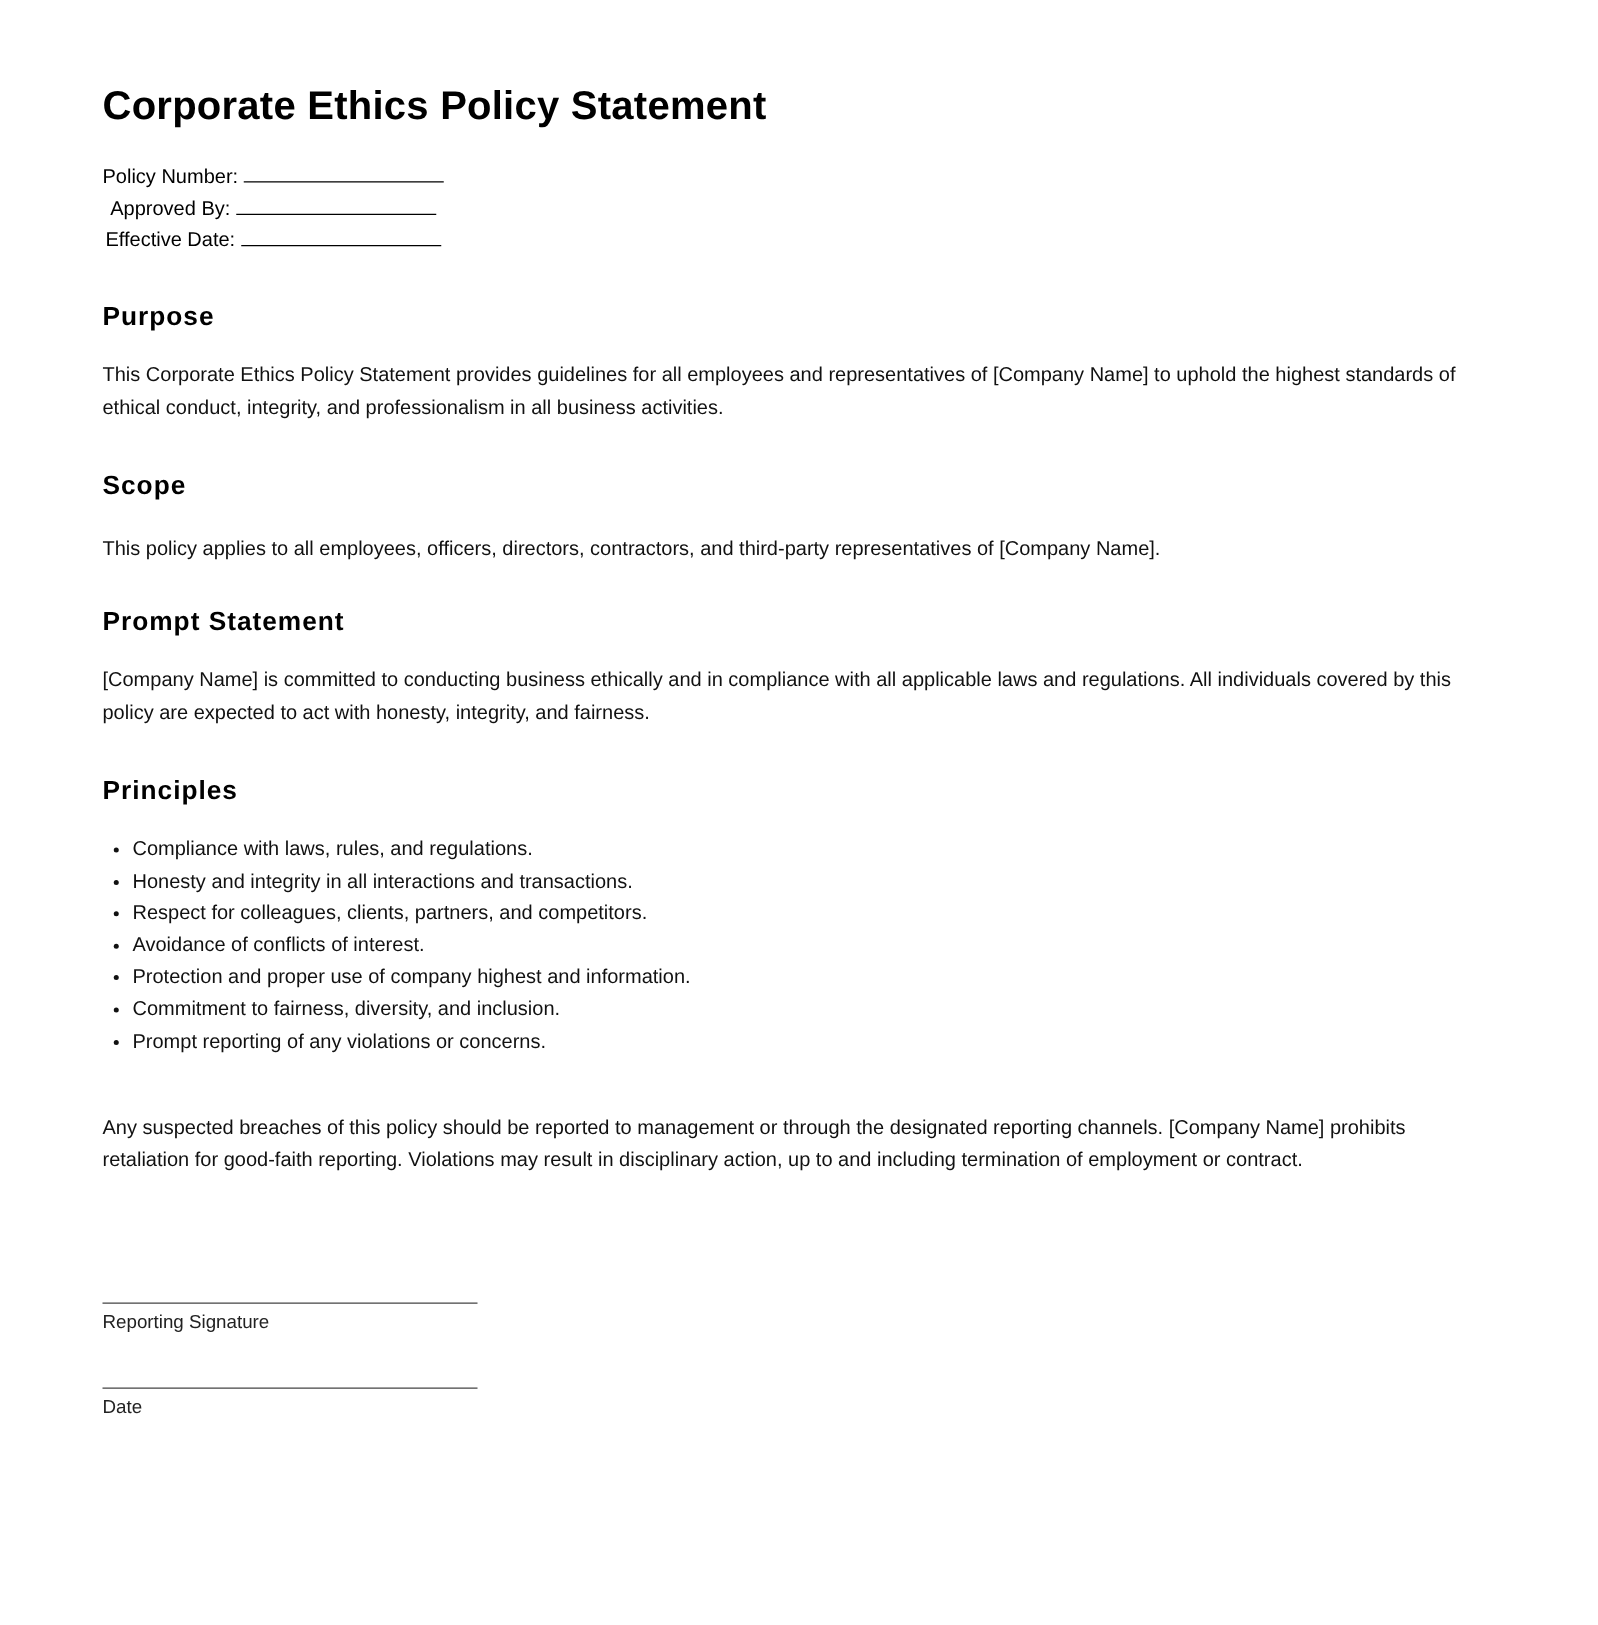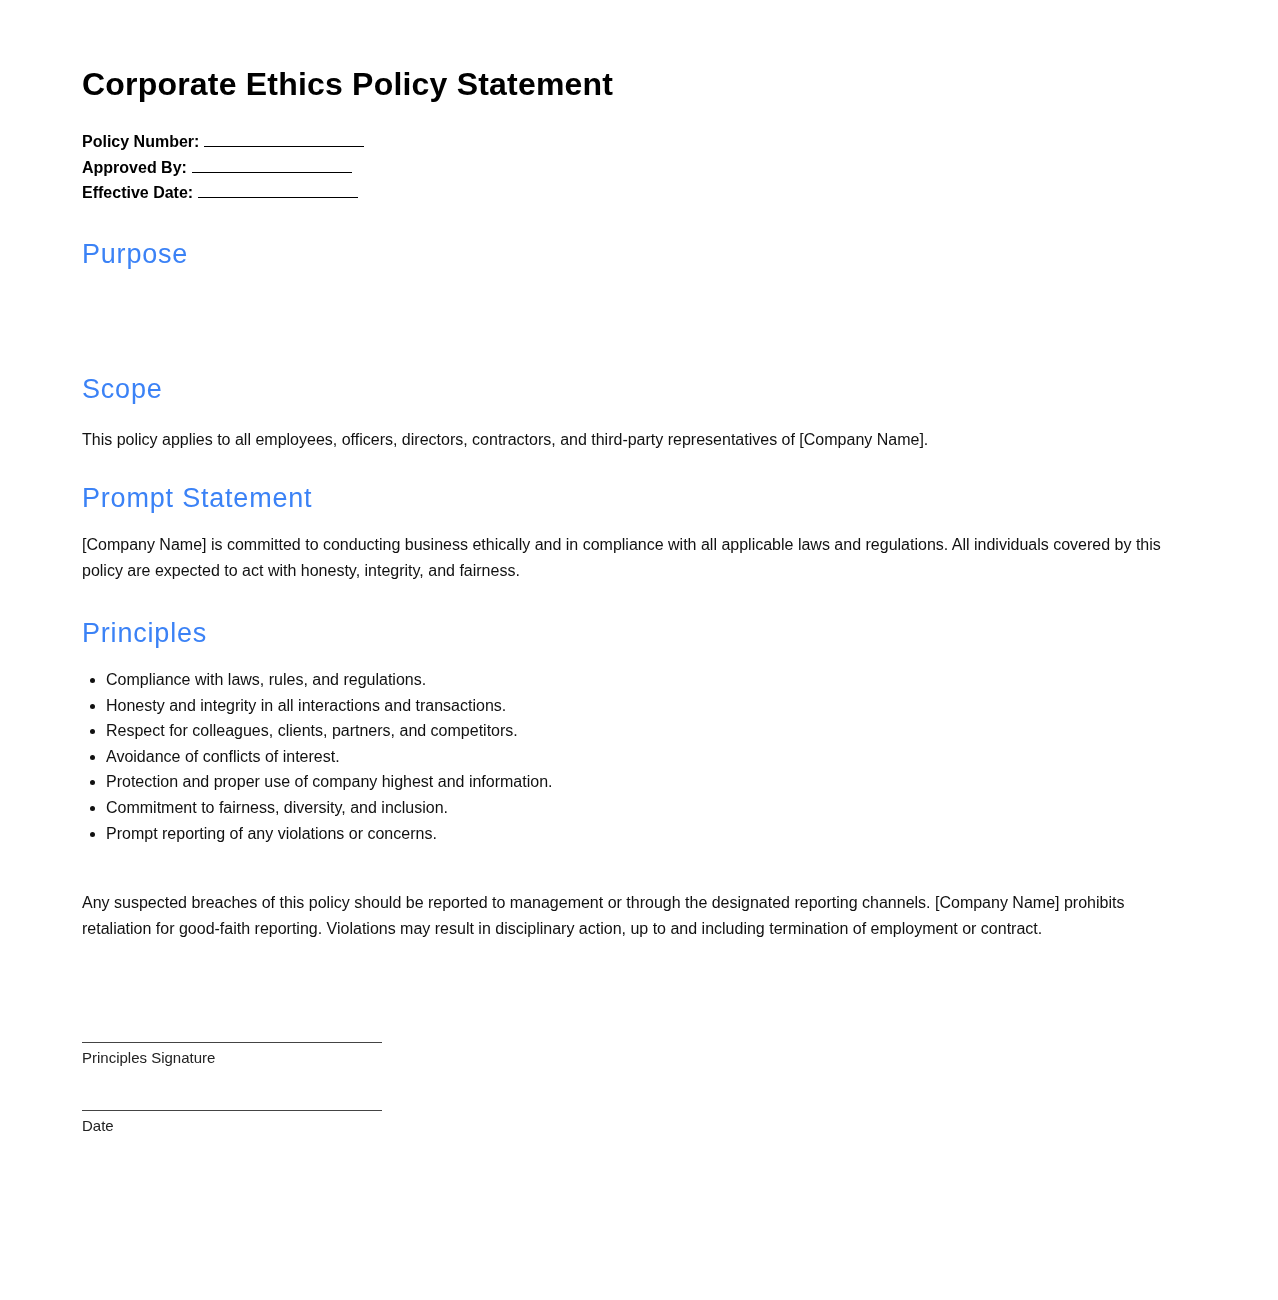--- a/index.html
+++ b/index.html
@@ -11,24 +11,24 @@
       overflow: hidden;
     }
     .page { position: relative; padding: 0 0 0 82px; width: 1110px; }
     h1 {
       margin: 0;
       position: absolute; top: 66px; left: 82px;
       font-size: 32px; font-weight: bold; letter-spacing: 0.2px; color: #000;
       white-space: nowrap;
     }
     .meta { position: absolute; top: 129px; left: 82px; }
-    .meta-row { font-size: 16px; font-weight: bold; line-height: 25.5px; color: #000; white-space: nowrap; }
+    .meta-row { font-size: 16px; font-weight: normal; line-height: 25.5px; color: #000; white-space: nowrap; text-align: center; }
     .blank { display: inline-block; border-bottom: 1.5px solid #000; height: 14px; vertical-align: baseline; margin-left: 5px; }
     .section { position: absolute; left: 82px; width: 1110px; }
-    h2 { margin: 0; font-size: 27px; font-weight: normal; letter-spacing: 0.8px; color: #3b82f6; line-height: 26px; }
+    h2 { margin: 0; font-size: 21px; font-weight: bold; letter-spacing: 0.8px; color: #000000; line-height: 26px; }
     p { margin: 0; font-size: 16px; line-height: 25.5px; color: #111; }
     ul { margin: 0; padding-left: 24px; font-size: 16px; line-height: 25.6px; color: #111; }
     ul li { padding-left: 0; }
     .sig { position: absolute; left: 82px; width: 300px; }
     .sig-line { border-top: 1.5px solid #444; width: 300px; }
     .sig-label { font-size: 15px; color: #222; margin-top: 6px; line-height: 18px; }
   </style>
 </head>
 <body>
 
@@ -43,20 +43,21 @@
     <div class="meta-row">
       <span>Approved By:</span><span class="blank" style="width:160px"></span>
     </div>
     <div class="meta-row">
       <span>Effective Date:</span><span class="blank" style="width:160px"></span>
     </div>
   </div>
 
   <div class="section" style="top:241px">
     <h2>Purpose</h2>
+    <p style="margin-top:21px">This Corporate Ethics Policy Statement provides guidelines for all employees and representatives of [Company Name] to uphold the highest standards of ethical conduct, integrity, and professionalism in all business activities.</p>
   </div>
 
   <div class="section" style="top:376px">
     <h2>Scope</h2>
     <p style="margin-top:25px">This policy applies to all employees, officers, directors, contractors, and third-party representatives of [Company Name].</p>
   </div>
 
   <div class="section" style="top:485px">
     <h2>Prompt Statement</h2>
     <p style="margin-top:21px">[Company Name] is committed to conducting business ethically and in compliance with all applicable laws and regulations. All individuals covered by this policy are expected to act with honesty, integrity, and fairness.</p>
@@ -74,21 +75,21 @@
       <li>Prompt reporting of any violations or concerns.</li>
     </ul>
   </div>
 
   <div class="section" style="top:883px">
     <p style="margin-top:7px">Any suspected breaches of this policy should be reported to management or through the designated reporting channels. [Company Name] prohibits retaliation for good-faith reporting. Violations may result in disciplinary action, up to and including termination of employment or contract.</p>
   </div>
 
   <div class="sig" style="top:1042px">
     <div class="sig-line"></div>
-    <div class="sig-label">Principles Signature</div>
+    <div class="sig-label">Reporting Signature</div>
   </div>
 
   <div class="sig" style="top:1110px">
     <div class="sig-line"></div>
     <div class="sig-label">Date</div>
   </div>
 
 </div>
 
 </body></html>

